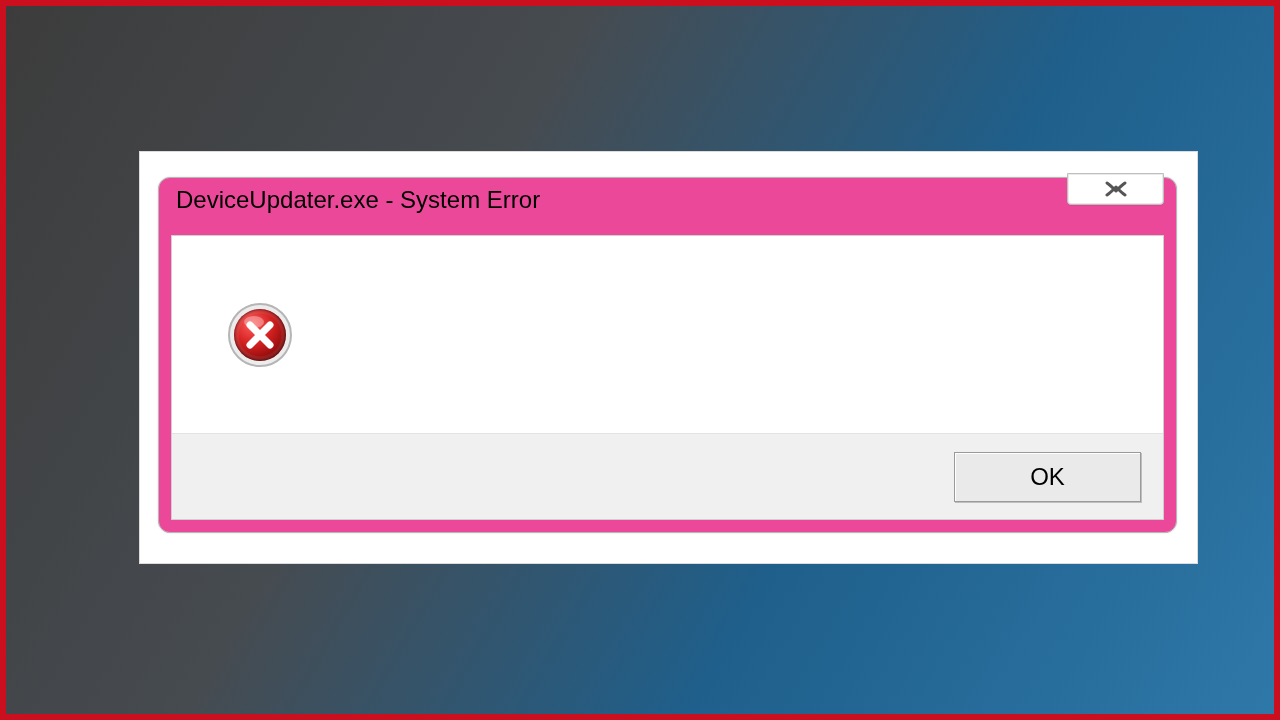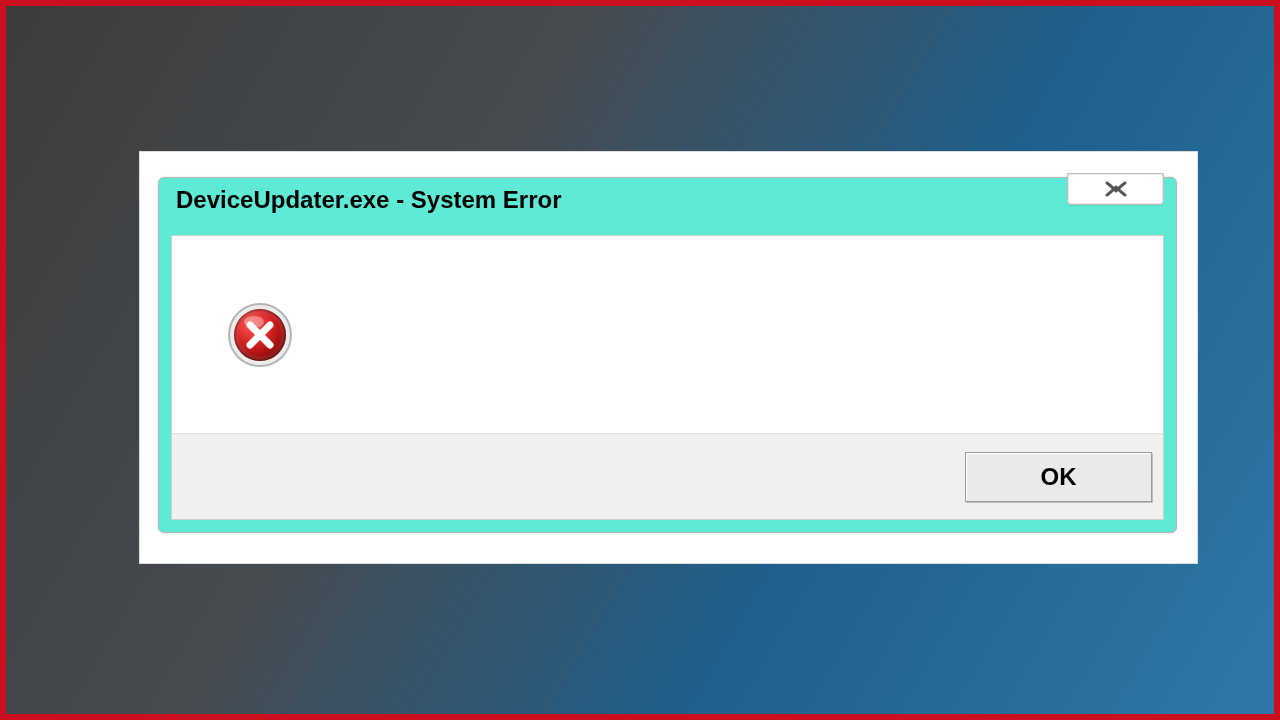--- a/index.html
+++ b/index.html
@@ -32,25 +32,24 @@
     border: 1px solid #dcdcdc;
   }
 
   
   .dialog {
     position: absolute;
     left: 18px;
     top: 25px;
     right: 20px;
     bottom: 30px;
-    background: #5eead4;
+    background: #ec4899;
     border: 1px solid #b7b7b7;
-    border-radius: 6px;
+    border-radius: 12px;
     box-shadow: 0 0 2px rgba(0,0,0,0.15);
-    font-weight: bold;
   }
 
   
   .titlebar {
     position: relative;
     height: 57px;
   }
   .titlebar .title {
     position: absolute;
     left: 17px;
@@ -110,21 +109,21 @@
     max-width: 780px;
   }
 
   .button-row {
     height: 85px;
     background: #f0f0f0;
     border-top: 1px solid #e3e3e3;
     display: flex;
     align-items: center;
     justify-content: flex-end;
-    padding-right: 11px;
+    padding-right: 22px;
   }
 
   .ok-btn {
     width: 185px;
     height: 48px;
     background: #eaeaea;
     border: 1px solid #9a9a9a;
     box-shadow: inset 1px 1px 0 #ffffff, 1px 1px 0 #bfbfbf;
     font-size: 24px;
     color: #000;

